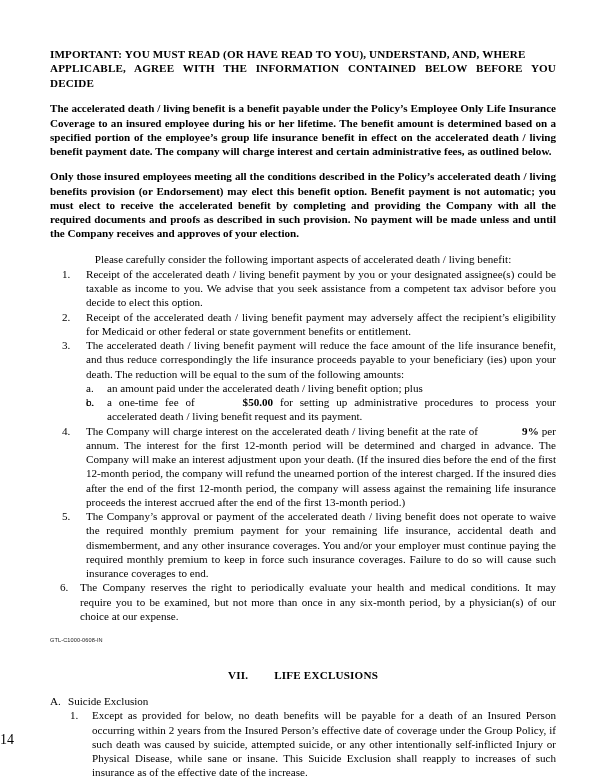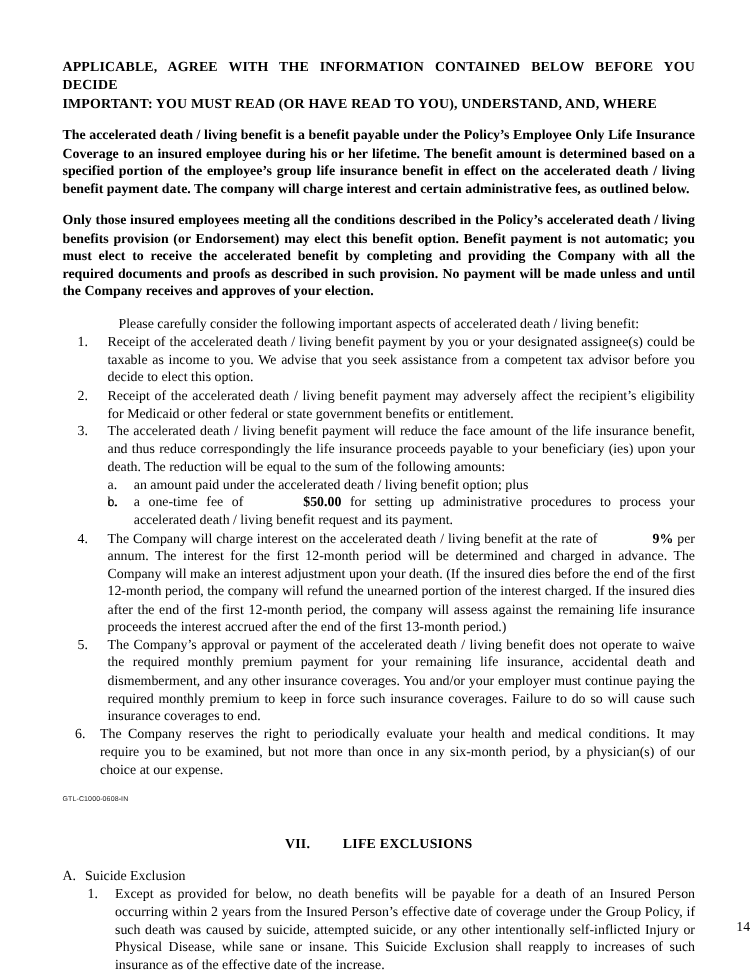--- a/index.html
+++ b/index.html
@@ -155,35 +155,35 @@
     left: 2px;
     top: 0;
     width: 18px;
     text-align: left;
   }
   .page-number {
     position: absolute;
     left: 0;
     right: 0;
     bottom: 28px;
-    text-align: right;
-    font-size: 11px;
+    text-align: left;
+    font-size: 14px;
   }
   .justify-last-left > :last-child {
     text-align: left;
   }
 </style>
 </head>
 <body>
 
 <div class="page">
 
   <div class="heading-block">
+    <div>IMPORTANT: YOU MUST READ (OR HAVE READ TO YOU), UNDERSTAND, AND, WHERE</div>
     <div>APPLICABLE, AGREE WITH THE INFORMATION CONTAINED BELOW BEFORE YOU DECIDE</div>
-    <div>IMPORTANT: YOU MUST READ (OR HAVE READ TO YOU), UNDERSTAND, AND, WHERE</div>
   </div>
 
   <p class="body-para">The accelerated death / living benefit is a benefit payable under the Policy’s Employee Only Life Insurance Coverage to an insured employee during his or her lifetime.  The benefit amount is determined based on a specified portion of the employee’s group life insurance benefit in effect on the accelerated death / living benefit payment date.  The company will charge interest and certain administrative fees, as outlined below.</p>
 
   <p class="body-para">Only those insured employees meeting all the conditions described in the Policy’s accelerated death / living benefits provision (or Endorsement) may elect this benefit option.  Benefit payment is not automatic; you must elect to receive the accelerated benefit by completing and providing the Company with all the required documents and proofs as described in such provision.  No payment will be made unless and until the Company receives and approves of your election.</p>
 
   <p class="lead-in">Please carefully consider the following important aspects of accelerated death / living benefit:</p>
 
   <ol class="numlist">
     <li>

